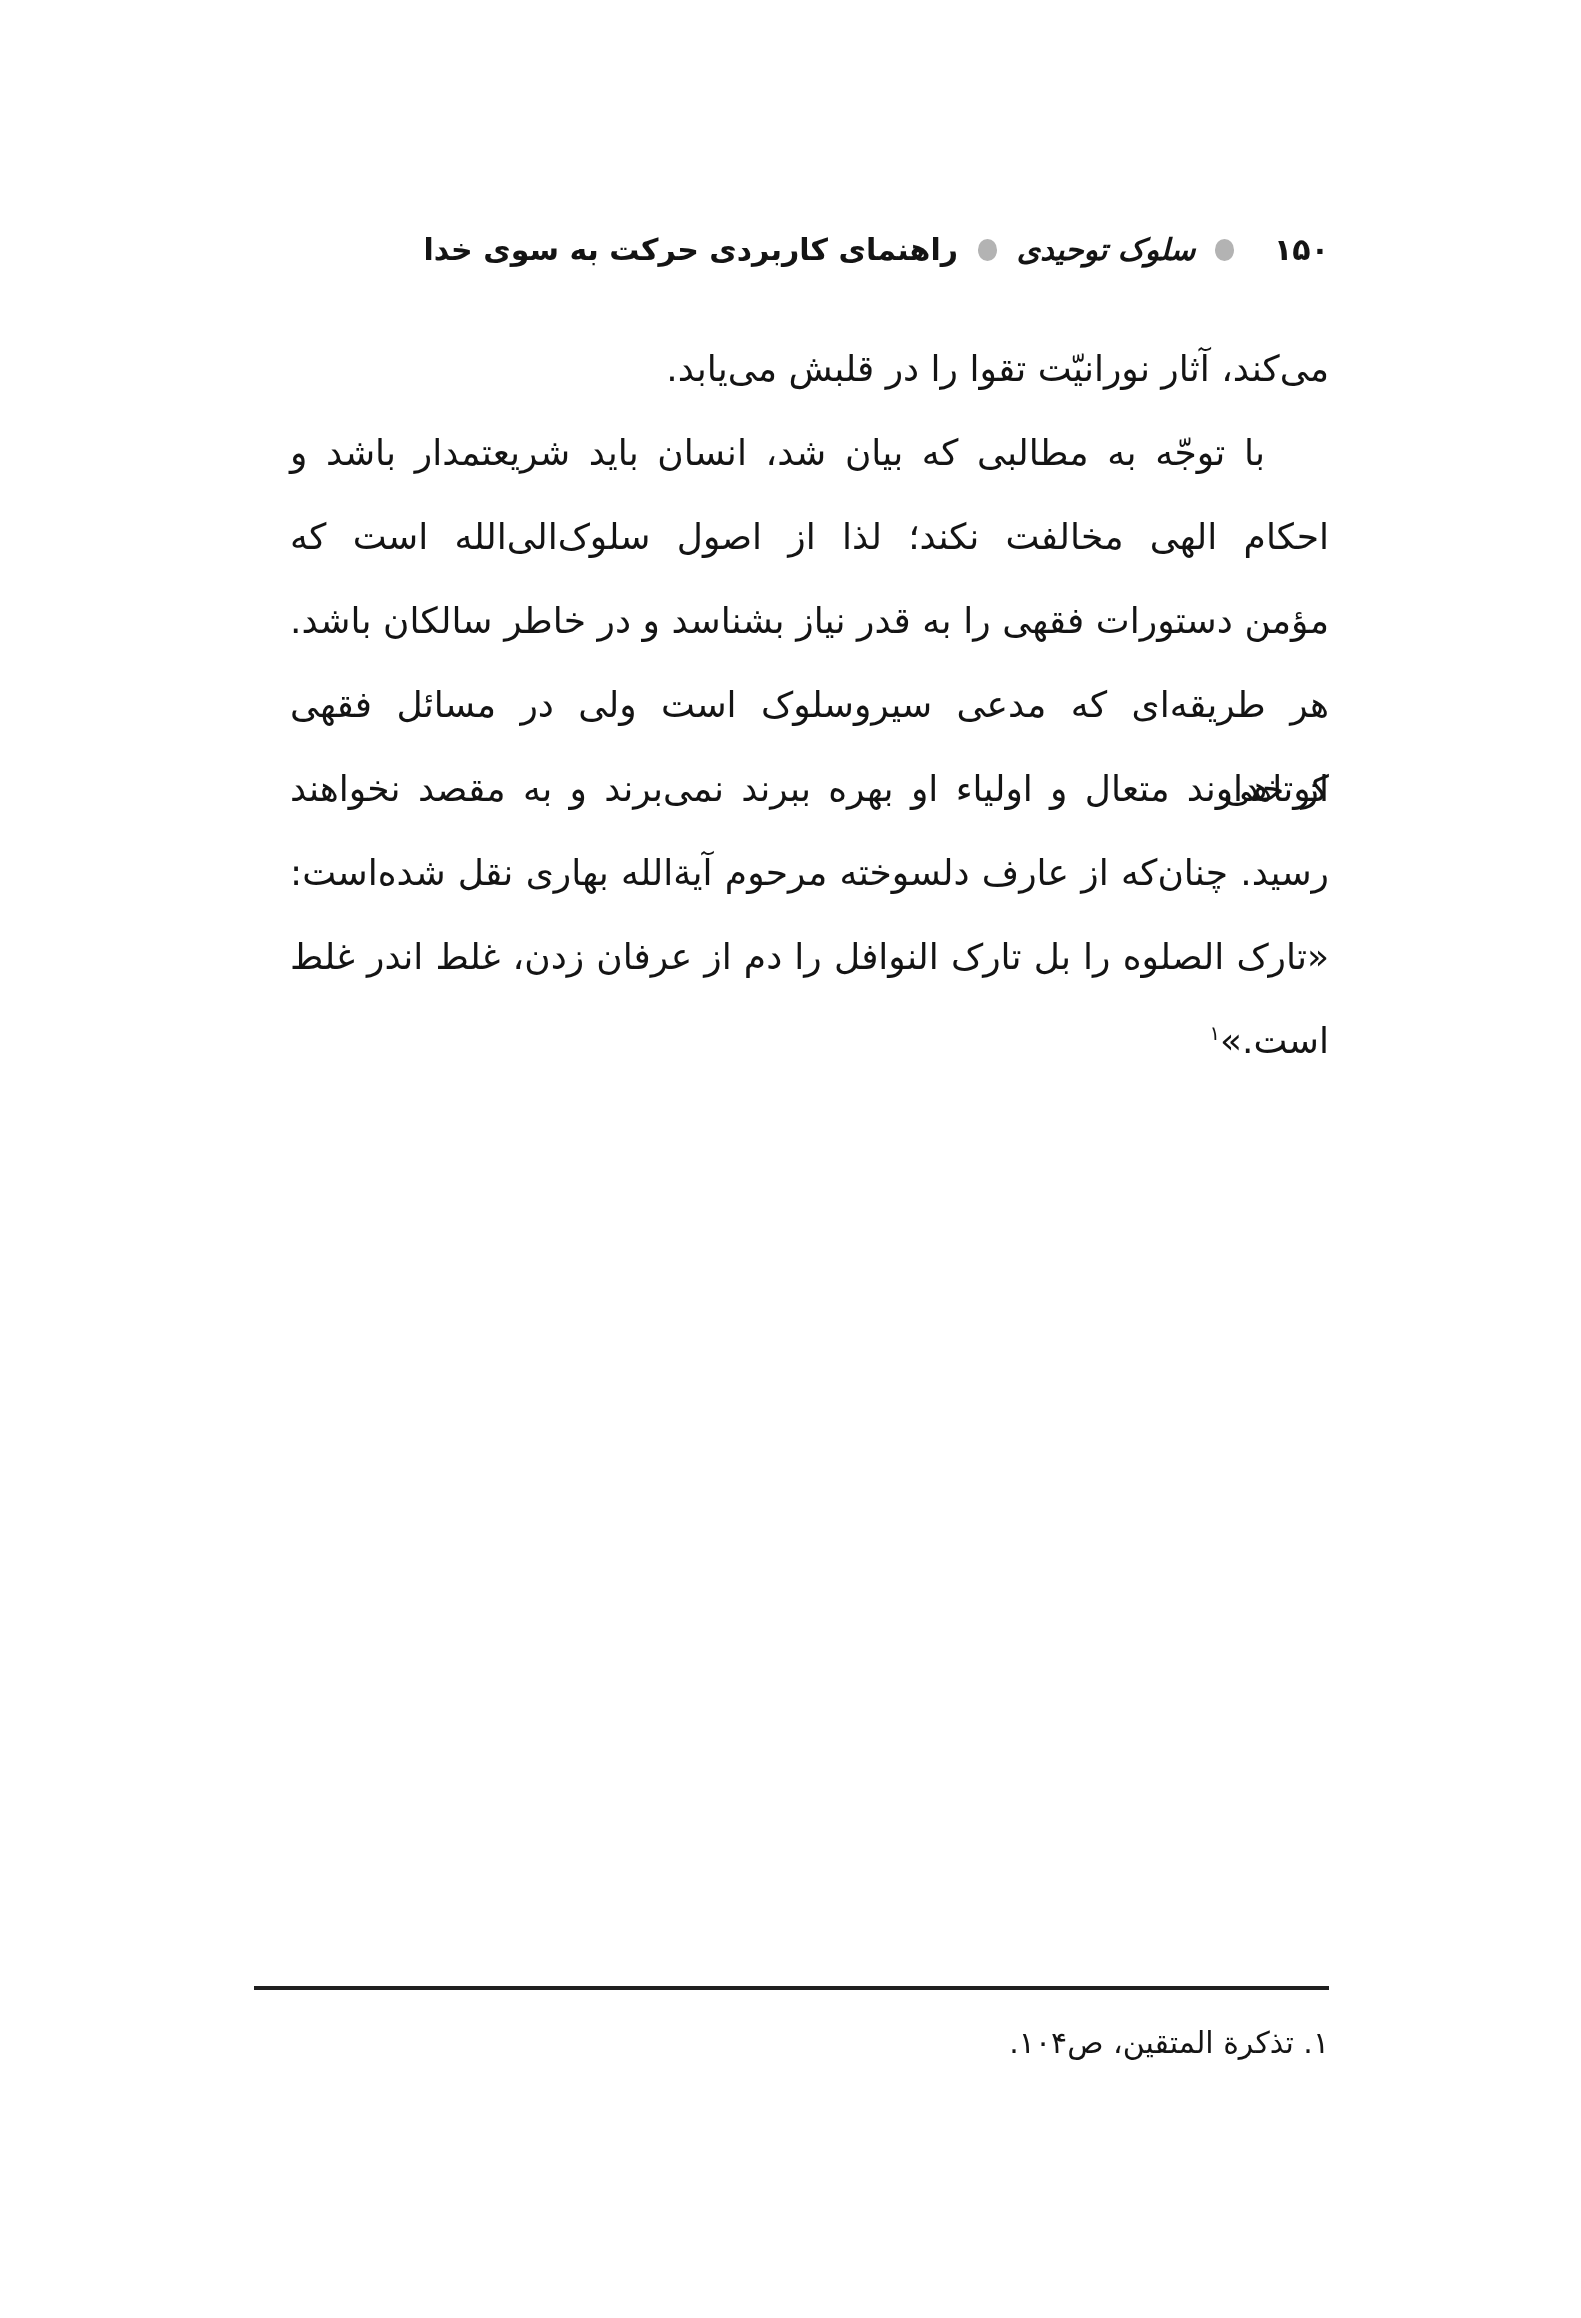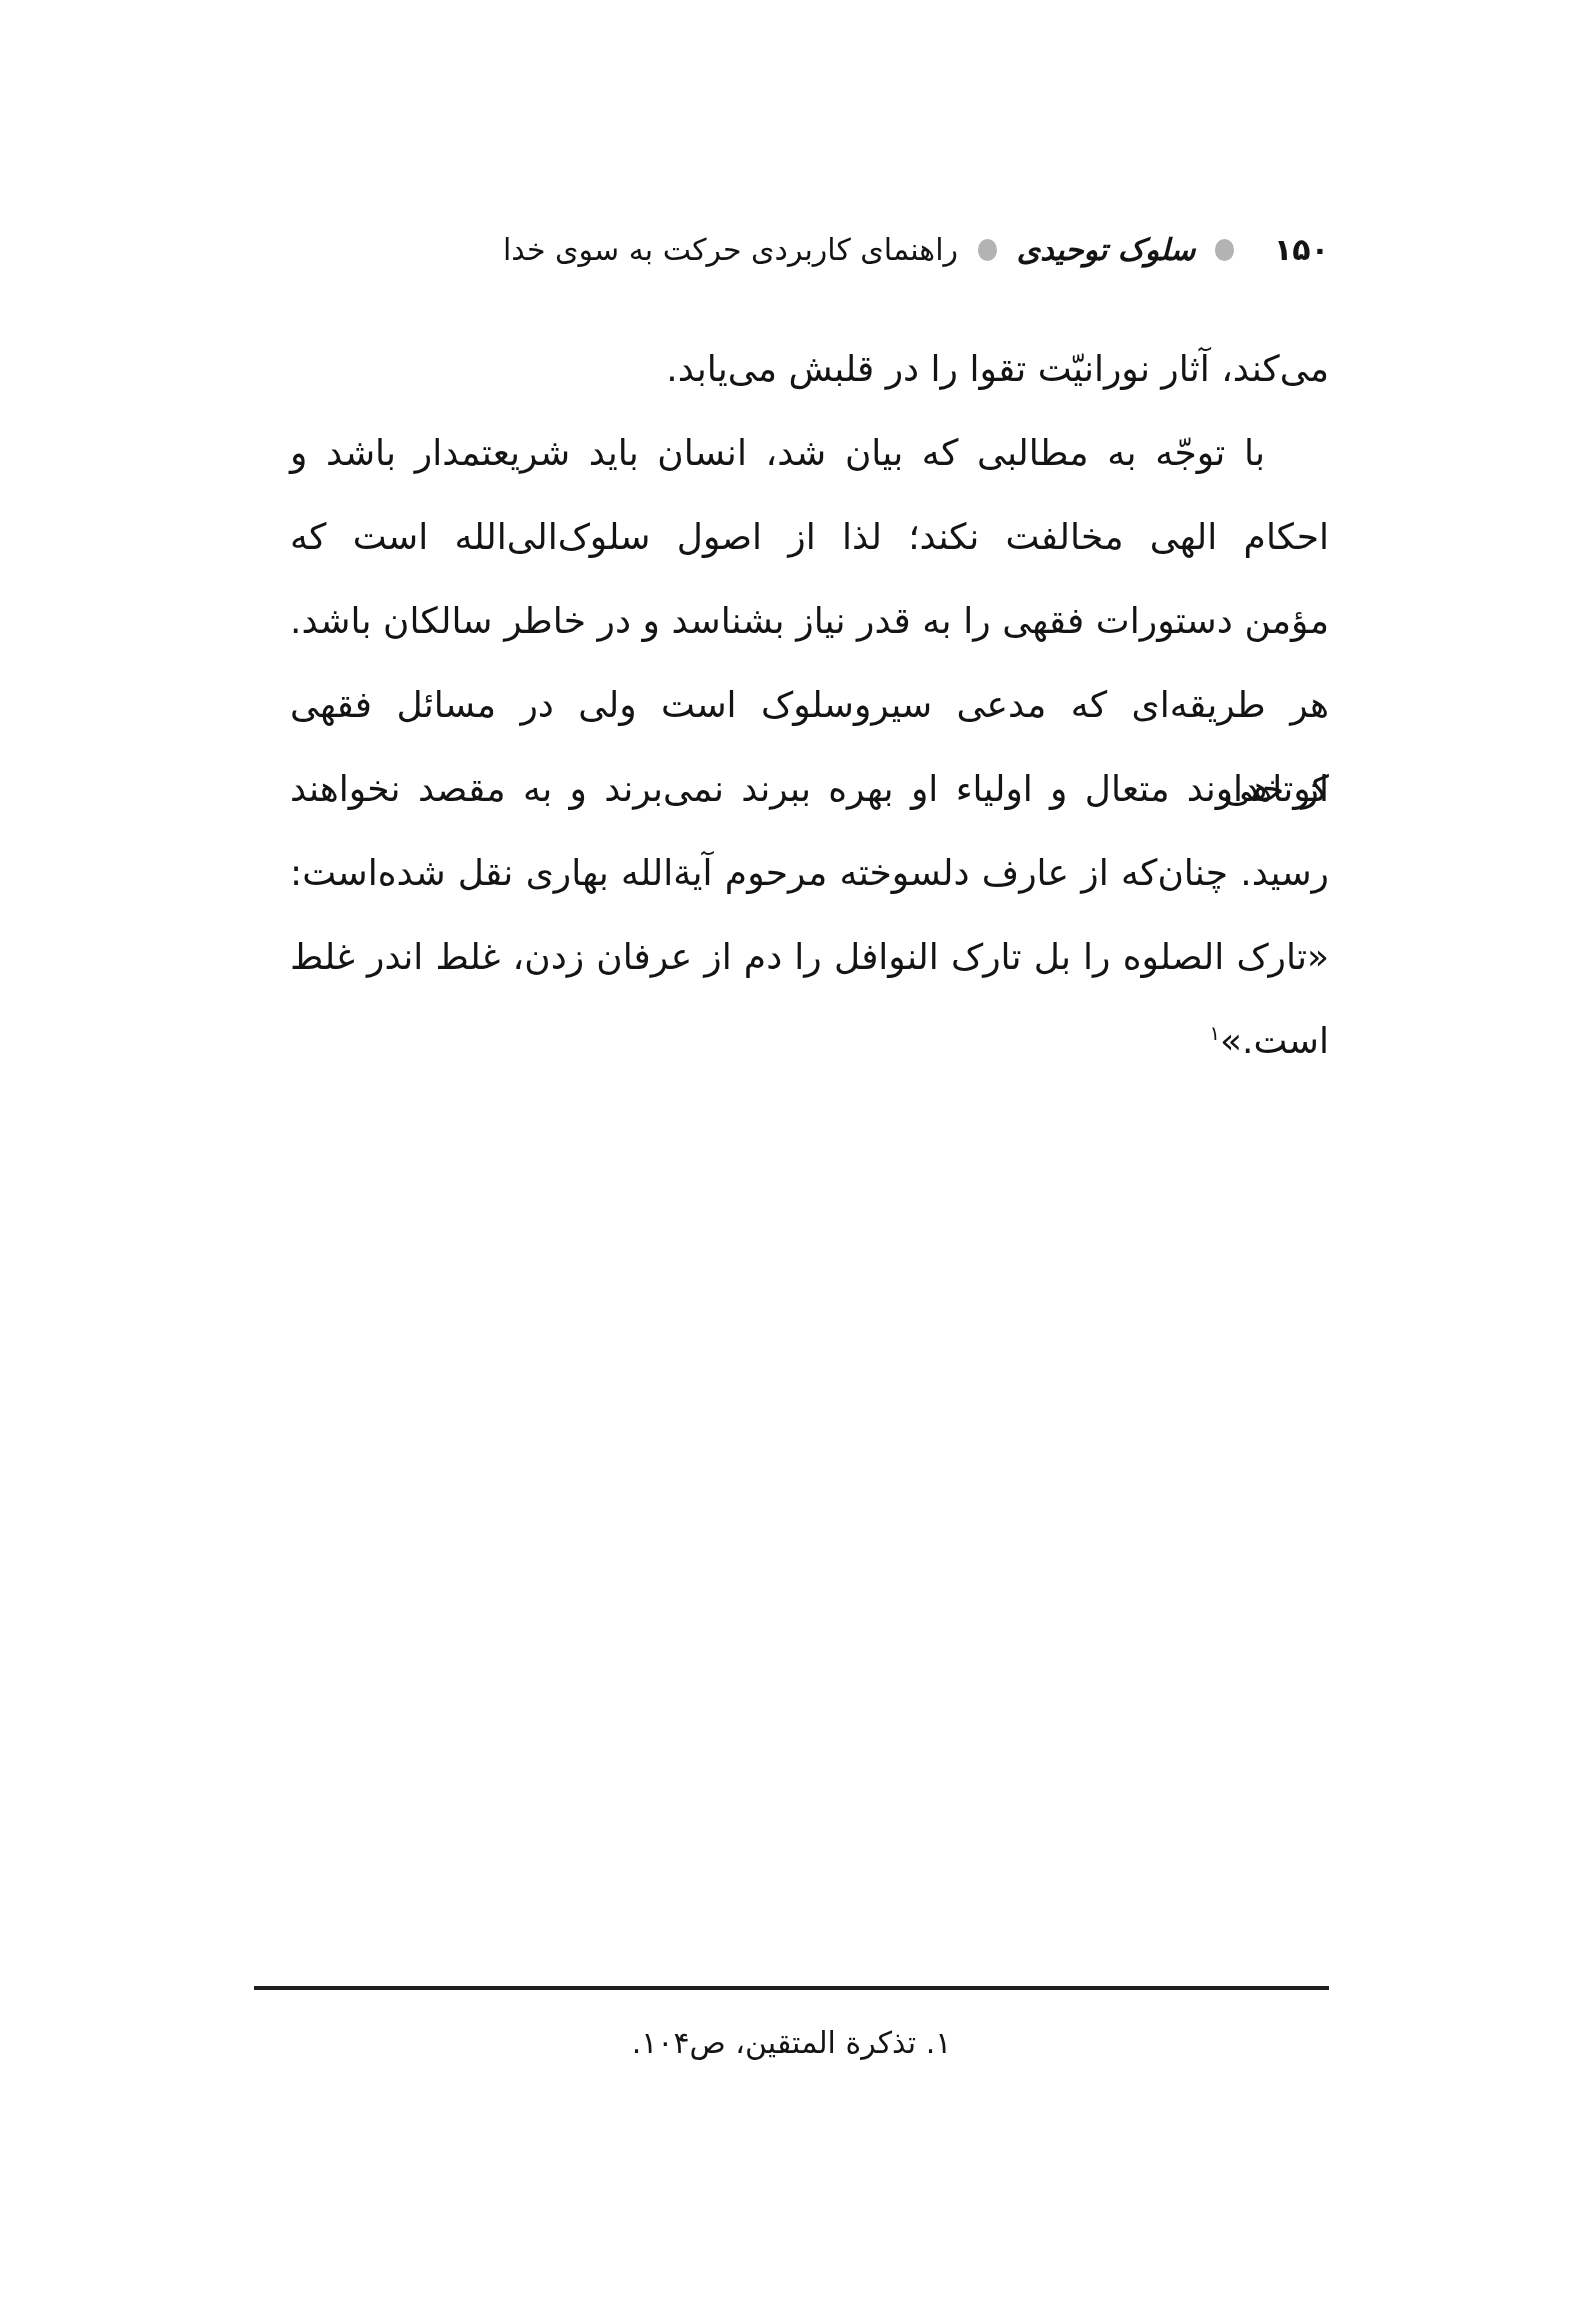--- a/index.html
+++ b/index.html
@@ -41,21 +41,21 @@
     border-radius:50%;
     background:#b3b3b3;
     display:inline-block;
     flex:0 0 auto;
   }
   .header .title{
     font-weight:700;
     font-style:italic;
   }
   .header .subtitle{
-    font-weight:400;
+    font-weight:700;
   }
   
   .bodytext{
     position:absolute;
     top:327px;
     right:252px;
     width:1071px;
     font-size:36px;
     color:#141414;
   }
@@ -86,21 +86,21 @@
     right:252px;
     width:1075px;
     height:3.6px;
     background:#1f1f1f;
   }
   .footnote{
     position:absolute;
     top:2017px;
     right:252px;
     width:1075px;
-    text-align:center;
+    text-align:right;
     font-size:30px;
     line-height:52px;
     color:#141414;
   }
 </style>
 </head>
 <body>
 
 <div class="page">
 

